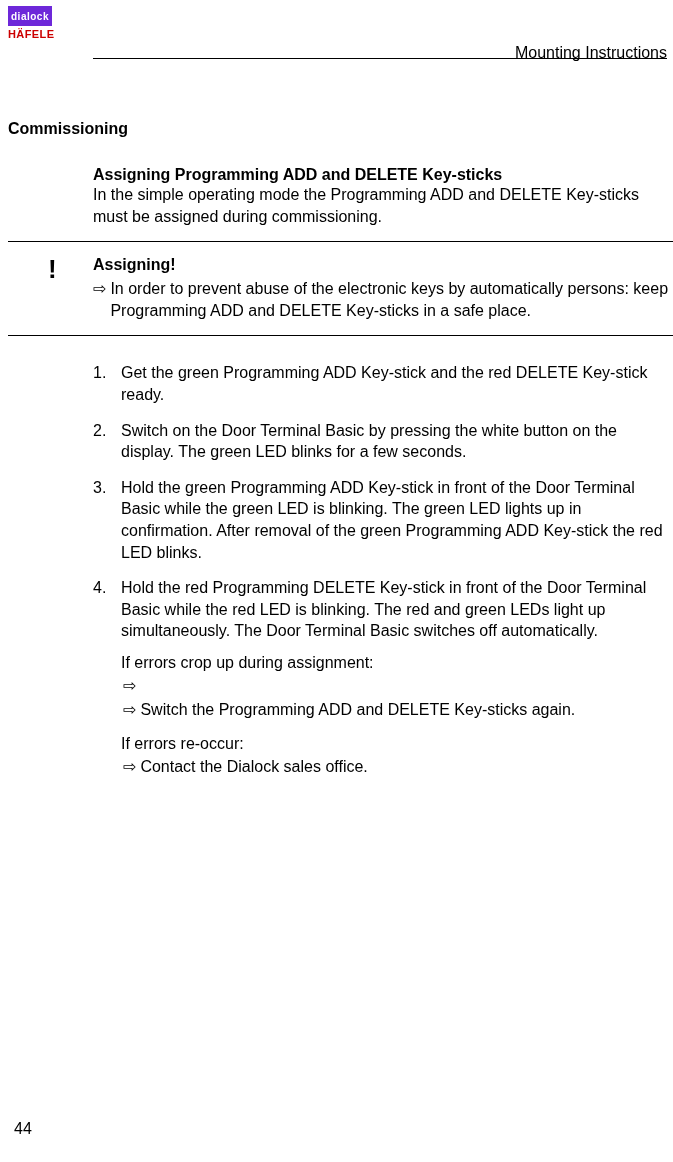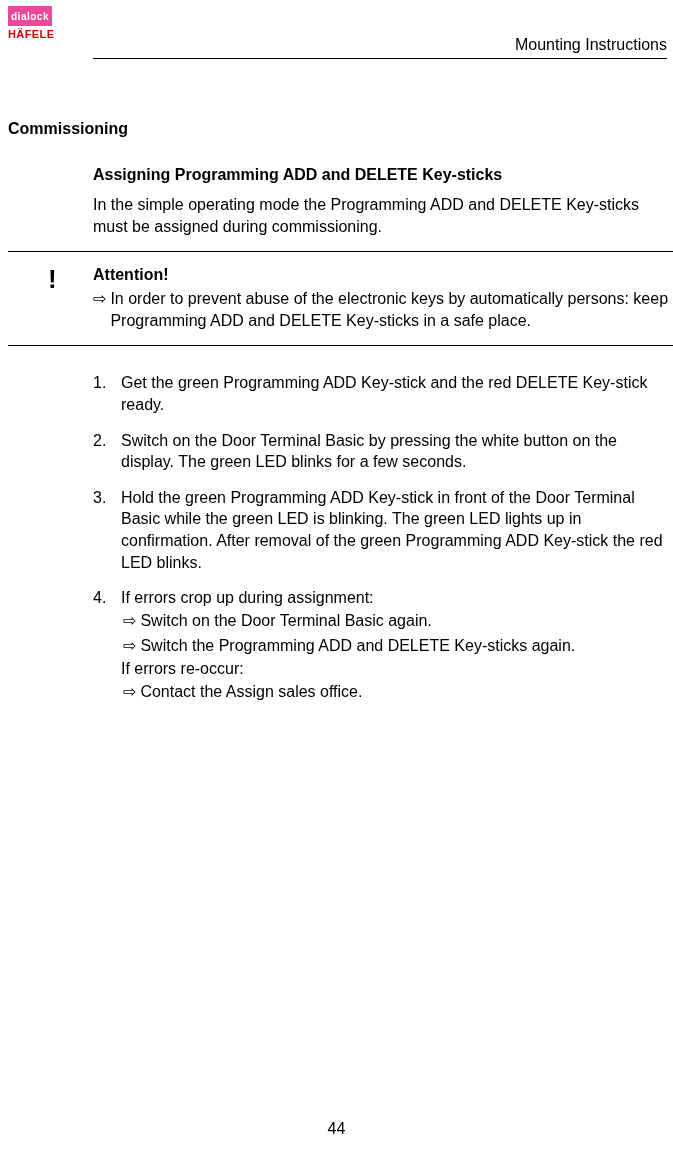--- a/index.html
+++ b/index.html
@@ -17,41 +17,41 @@
     min-height: 1162px;
     box-sizing: border-box;
   }
   .logo-area {
     position: absolute;
     top: 6px;
     left: 8px;
     width: 44px;
   }
   .logo-dialock {
-    background: #ec4899;
+    background: #6d28d9;
     color: #fff;
     font-size: 10px;
     font-weight: bold;
     text-align: center;
     padding: 6px 2px 4px 2px;
     line-height: 1;
     letter-spacing: 0.5px;
     font-family: Arial, sans-serif;
   }
   .logo-hafele {
     color: #c00;
     font-size: 11px;
     font-weight: bold;
     text-align: center;
     letter-spacing: 0.4px;
     margin-top: 2px;
   }
   .header-title {
     position: absolute;
-    top: 36px;
+    top: 44px;
     right: 6px;
     font-size: 16px;
   }
   .header-rule {
     position: absolute;
     top: 58px;
     left: 93px;
     right: 6px;
     border-top: 1px solid #000;
   }
@@ -64,21 +64,20 @@
     font-weight: bold;
     font-size: 16px;
     margin-bottom: 28px;
   }
   .indent {
     margin-left: 85px;
   }
   .h2 {
     font-weight: bold;
     font-size: 16px;
-    margin-bottom: 10px;
   }
   .para {
     margin-bottom: 12px;
     line-height: 1.35;
   }
   .hr-full {
     border: none;
     border-top: 1px solid #000;
     margin: 14px 0 14px 0;
   }
@@ -121,33 +120,33 @@
     margin-bottom: 14px;
     line-height: 1.35;
   }
   .ol-num {
     flex: 0 0 28px;
   }
   .ol-body {
     flex: 1;
   }
   .sub-para {
+    margin-top: 10px;
     line-height: 1.35;
   }
   .arrow-sub {
     display: flex;
     line-height: 1.55;
     margin-left: 2px;
   }
   .page-number {
     position: absolute;
     bottom: 24px;
-    left: 0;
+    left: 14px;
     right: 0;
-    text-align: center;
     font-size: 16px;
   }
 </style>
 </head>
 <body>
 
 <div class="page">
 
   <div class="logo-area">
     <div class="logo-dialock">dialock</div>
@@ -164,21 +163,21 @@
     <div class="indent">
       <div class="h2">Assigning Programming ADD and DELETE Key-sticks</div>
       <div class="para">In the simple operating mode the Programming ADD and DELETE Key-sticks must be assigned during commissioning.</div>
     </div>
 
     <hr class="hr-full">
 
     <div class="attention-block">
       <div class="attention-mark">!</div>
       <div class="attention-body">
-        <div class="attention-title">Attention!</div>
+        <div class="attention-title">Assigning!</div>
         <div class="arrow-line">
           <span class="arrow">⇨</span>
           <span class="arrow-text">In order to prevent abuse of the electronic keys by automatically persons: keep Programming ADD and DELETE Key-sticks in a safe place.</span>
         </div>
       </div>
     </div>
 
     <hr class="hr-full">
 
     <div class="indent ol">
@@ -194,35 +193,35 @@
       </div>
 
       <div class="ol-item">
         <div class="ol-num">3.</div>
         <div class="ol-body">Hold the green Programming ADD Key-stick in front of the Door Terminal Basic while the green LED is blinking. The green LED lights up in confirmation. After removal of the green Programming ADD Key-stick the red LED blinks.</div>
       </div>
 
       <div class="ol-item">
         <div class="ol-num">4.</div>
         <div class="ol-body">
+          <div>Hold the red Programming DELETE Key-stick in front of the Door Terminal Basic  while the red LED is blinking. The red and green LEDs light up simultaneously. The Door Terminal Basic switches off automatically.</div>
 
           <div class="sub-para">If errors crop up during assignment:</div>
           <div class="arrow-sub">
             <span class="arrow">⇨</span>
-            <span>Switch on the Door Terminal Basic  again.</span>
           </div>
           <div class="arrow-sub">
             <span class="arrow">⇨</span>
             <span>Switch the Programming ADD and DELETE Key-sticks again.</span>
           </div>
 
           <div class="sub-para">If errors re-occur:</div>
           <div class="arrow-sub">
             <span class="arrow">⇨</span>
-            <span>Contact the Assign sales office.</span>
+            <span>Contact the Dialock sales office.</span>
           </div>
         </div>
       </div>
 
     </div>
 
   </div>
 
   <div class="page-number">44</div>
 

